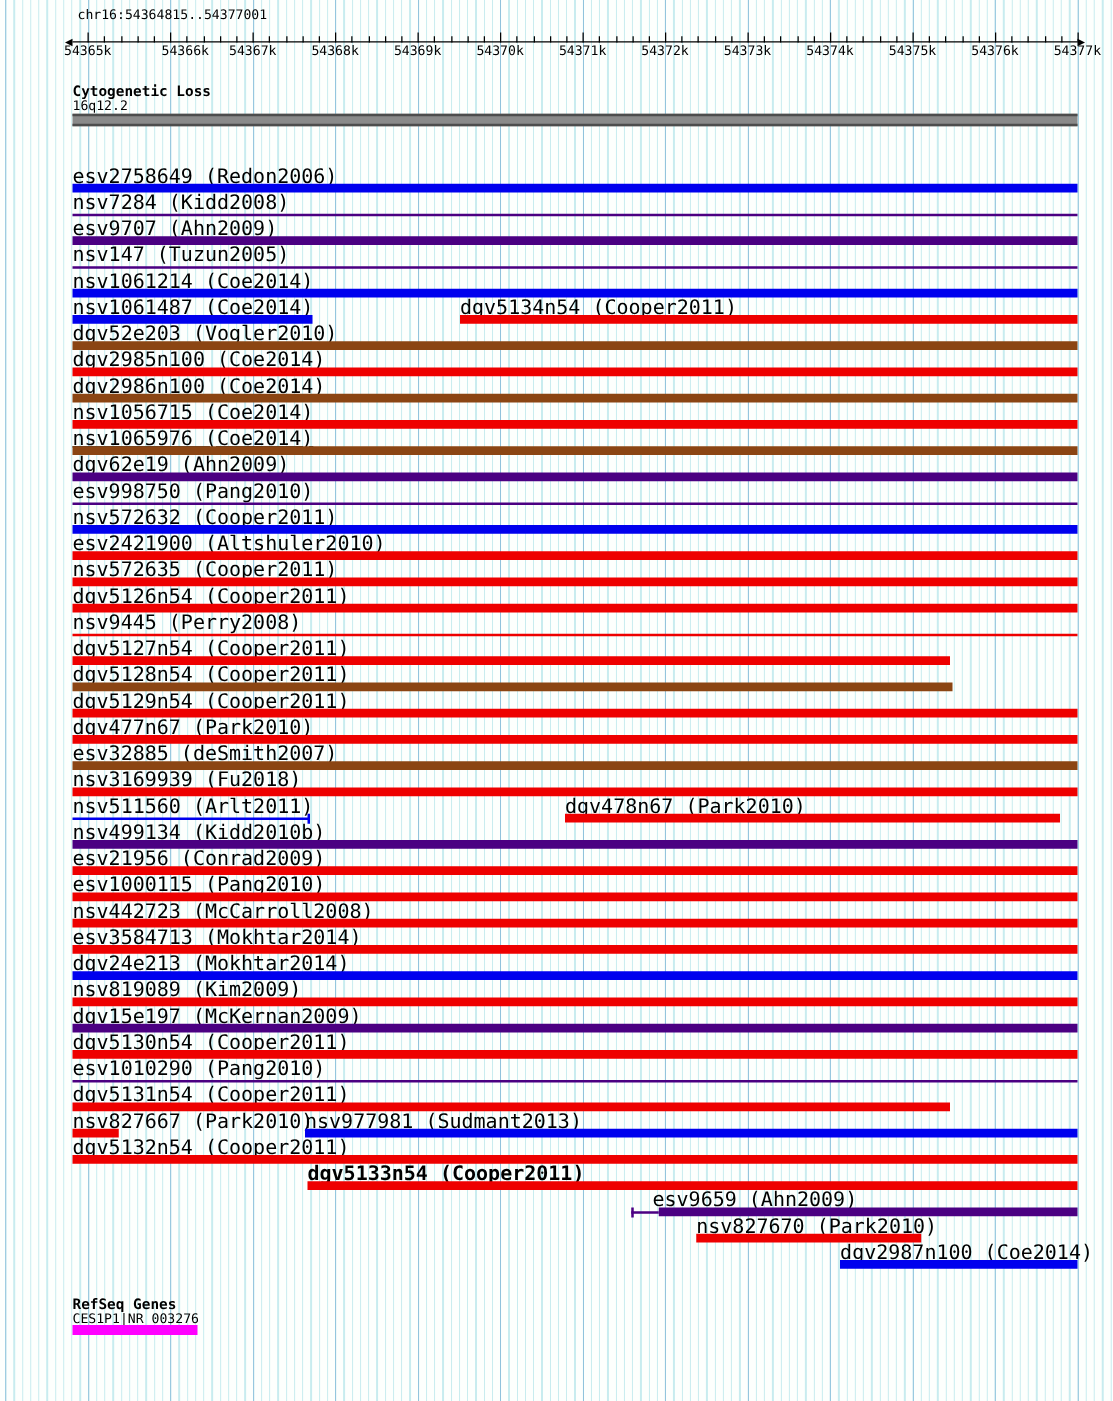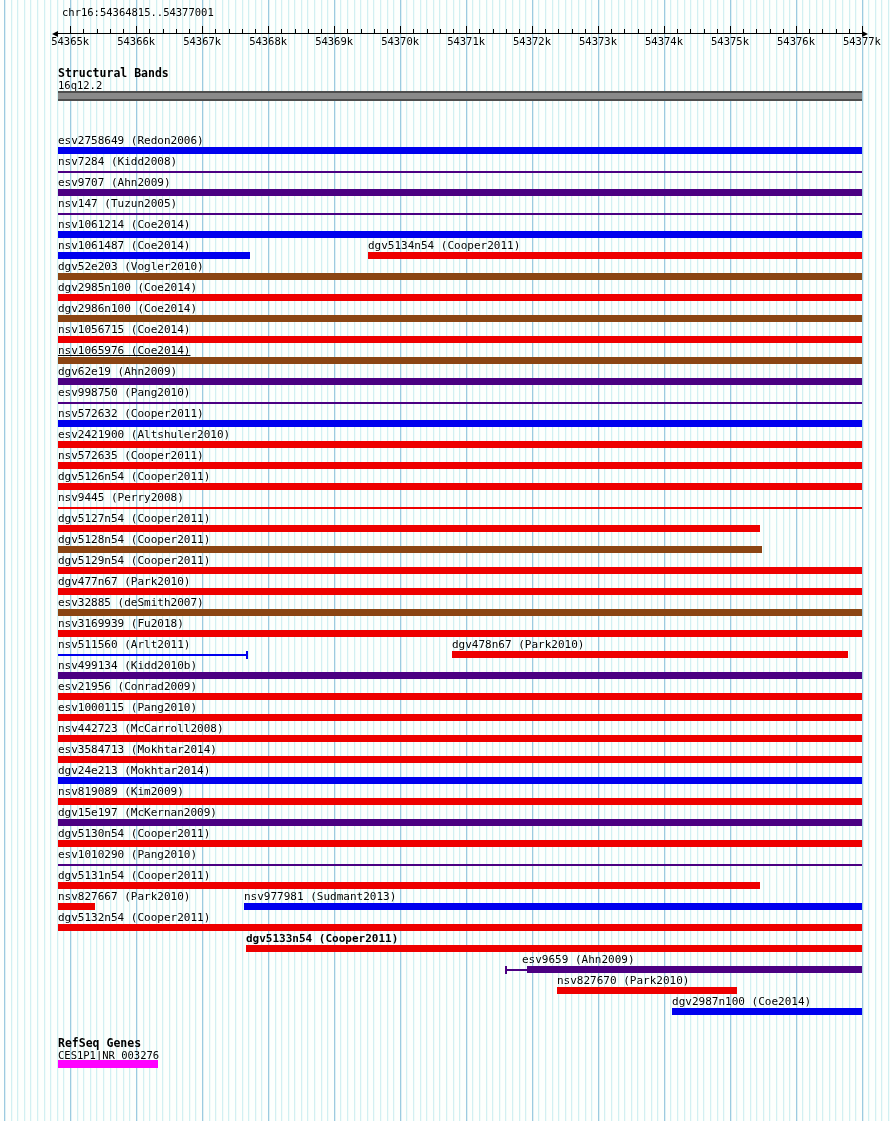--- a/index.html
+++ b/index.html
@@ -18,40 +18,40 @@
   .t{position:absolute;white-space:pre;line-height:11px;font-size:10.5px;}
   .title{font-weight:bold;font-size:11.5px;line-height:12px;}
   .ruler-line{position:absolute;height:1px;background:#000;}
   .tickv{position:absolute;width:1px;background:#000;}
   .ticklab{position:absolute;width:40px;text-align:center;font-size:10.5px;line-height:11px;}
   .arr{position:absolute;width:0;height:0;border-top:3px solid transparent;border-bottom:3px solid transparent;}
   .arr.l{border-right:6px solid #000;}
   .arr.r{border-left:6px solid #000;}
   .band{position:absolute;box-sizing:border-box;border-top:2px solid #4d4d4d;border-bottom:2px solid #4d4d4d;}
   .bar{position:absolute;}
-  .feat-label{position:absolute;white-space:pre;font-size:11px;line-height:11px;}
+  .feat-label{position:absolute;white-space:pre;font-size:16px;line-height:11px;}
 </style>
 </head>
 <body>
 
 <div id="canvas">
   <div class="t" style="left:62px;top:7px;">chr16:54364815..54377001</div>
 
   <div id="ruler">
       <div class="ruler-line" style="left: 58px; top: 33px; width: 804px;"></div>
       <div class="arr l" style="left: 52px; top: 31px;"></div>
       <div class="arr r" style="left: 862px; top: 31px;"></div>
       <div class="tickv" style="left: 70.2px; top: 26px; height: 8px;"></div>
       <div class="ticklab" style="left: 50.2px; top: 36px;">54365k</div>
       <div class="tickv" style="left: 83.4px; top: 29px; height: 5px;"></div>
       <div class="tickv" style="left: 96.6px; top: 29px; height: 5px;"></div>
       <div class="tickv" style="left: 109.8px; top: 29px; height: 5px;"></div>
       <div class="tickv" style="left: 123px; top: 29px; height: 5px;"></div>
       <div class="tickv" style="left: 136.2px; top: 26px; height: 8px;"></div>
-      <div class="ticklab" style="left: 116.2px; top: 36px;">54366k</div>
+      <div class="ticklab" style="left: 116.2px; top: 36px; padding-left: 12px;">54366k</div>
       <div class="tickv" style="left: 149.4px; top: 29px; height: 5px;"></div>
       <div class="tickv" style="left: 162.6px; top: 29px; height: 5px;"></div>
       <div class="tickv" style="left: 175.8px; top: 29px; height: 5px;"></div>
       <div class="tickv" style="left: 189px; top: 29px; height: 5px;"></div>
       <div class="tickv" style="left: 202.2px; top: 26px; height: 8px;"></div>
       <div class="ticklab" style="left: 182.2px; top: 36px;">54367k</div>
       <div class="tickv" style="left: 215.4px; top: 29px; height: 5px;"></div>
       <div class="tickv" style="left: 228.6px; top: 29px; height: 5px;"></div>
       <div class="tickv" style="left: 241.7px; top: 29px; height: 5px;"></div>
       <div class="tickv" style="left: 254.9px; top: 29px; height: 5px;"></div>
@@ -106,21 +106,21 @@
       <div class="tickv" style="left: 796px; top: 26px; height: 8px;"></div>
       <div class="ticklab" style="left: 776px; top: 36px;">54376k</div>
       <div class="tickv" style="left: 809.2px; top: 29px; height: 5px;"></div>
       <div class="tickv" style="left: 822.3px; top: 29px; height: 5px;"></div>
       <div class="tickv" style="left: 835.5px; top: 29px; height: 5px;"></div>
       <div class="tickv" style="left: 848.7px; top: 29px; height: 5px;"></div>
       <div class="tickv" style="left: 861.9px; top: 26px; height: 8px;"></div>
       <div class="ticklab" style="left: 841.9px; top: 36px;">54377k</div>
     </div>
 
-  <div class="t title" style="left:58px;top:67px;">Structural Bands</div>
+  <div class="t title" style="left:58px;top:67px;">Cytogenetic Loss</div>
   <div class="t" style="left:58px;top:80px;text-align:center;">16q12.2</div>
   <div class="band" id="cytoband" style="left: 58px; top: 91px; width: 804px; height: 10px; background: rgb(138, 138, 138); border-color: rgb(77, 77, 77);"></div>
 
   <div id="tracks">
       <div class="feat-label" style="left: 58px; top: 135px;">esv2758649 (Redon2006)</div>
       <div class="bar" style="left: 58px; top: 147px; width: 804px; height: 7px; background: rgb(0, 0, 238);"></div>
       <div class="feat-label" style="left: 58px; top: 156px;">nsv7284 (Kidd2008)</div>
       <div class="bar" style="left: 58px; top: 171px; width: 804px; height: 2px; background: rgb(75, 0, 130);"></div>
       <div class="feat-label" style="left: 58px; top: 177px;">esv9707 (Ahn2009)</div>
       <div class="bar" style="left: 58px; top: 189px; width: 804px; height: 7px; background: rgb(75, 0, 130);"></div>

